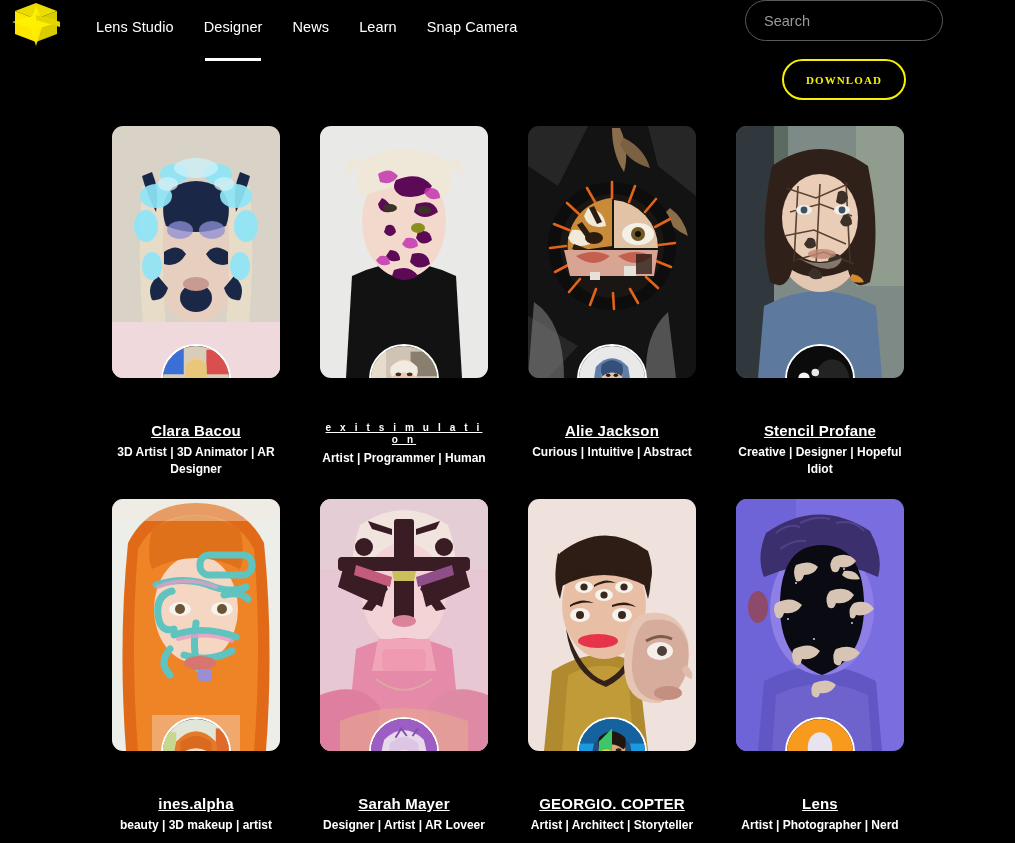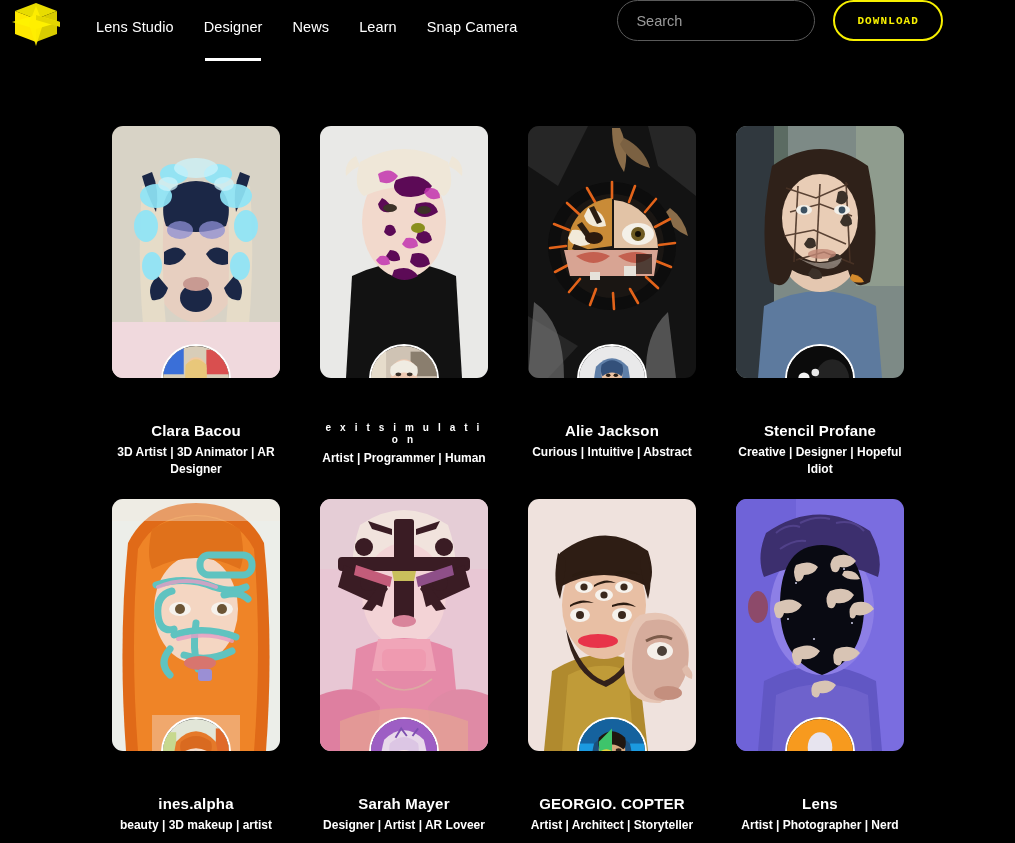--- a/index.html
+++ b/index.html
@@ -51,20 +51,21 @@
     width: 56px; height: 3px;
     background: #fff;
   }
 
   .header-right {
     margin-left: auto;
     display: flex;
     align-items: center;
     gap: 18px;
     padding-right: 52px;
+    flex-direction: column;
   }
   .search-box {
     width: 198px; height: 41px;
     border: 1px solid #5a5a5a;
     border-radius: 21px;
     background: #000;
     display: flex;
     align-items: center;
     padding: 0 18px;
   }
@@ -79,21 +80,21 @@
   }
   .search-box input::placeholder { color: #9a9a9a; }
 
   .download-btn {
     height: 41px;
     padding: 0 22px;
     border: 2.5px solid #F7F000;
     border-radius: 21px;
     background: #000;
     color: #F7F000;
-    font-family: Liberation Mono, monospace;
+    font-family: Liberation Serif, serif;
     font-size: 11px;
     font-weight: bold;
     letter-spacing: 1.1px;
     cursor: pointer;
     display: flex;
     align-items: center;
   }
 
   
   .grid {
@@ -136,20 +137,21 @@
     margin-top: 44px;
     text-align: center;
     padding: 0 2px;
   }
   .card-name {
     color: #fff;
     font-size: 15px;
     font-weight: bold;
     letter-spacing: .2px;
     line-height: 1.2;
+    text-decoration: underline;
   }
   .card-name.spaced { letter-spacing: 3.1px; font-size: 10px; }
   .card-tag {
     color: #fff;
     font-size: 12px;
     font-weight: bold;
     margin-top: 4px;
     line-height: 1.45;
   }
 </style>

